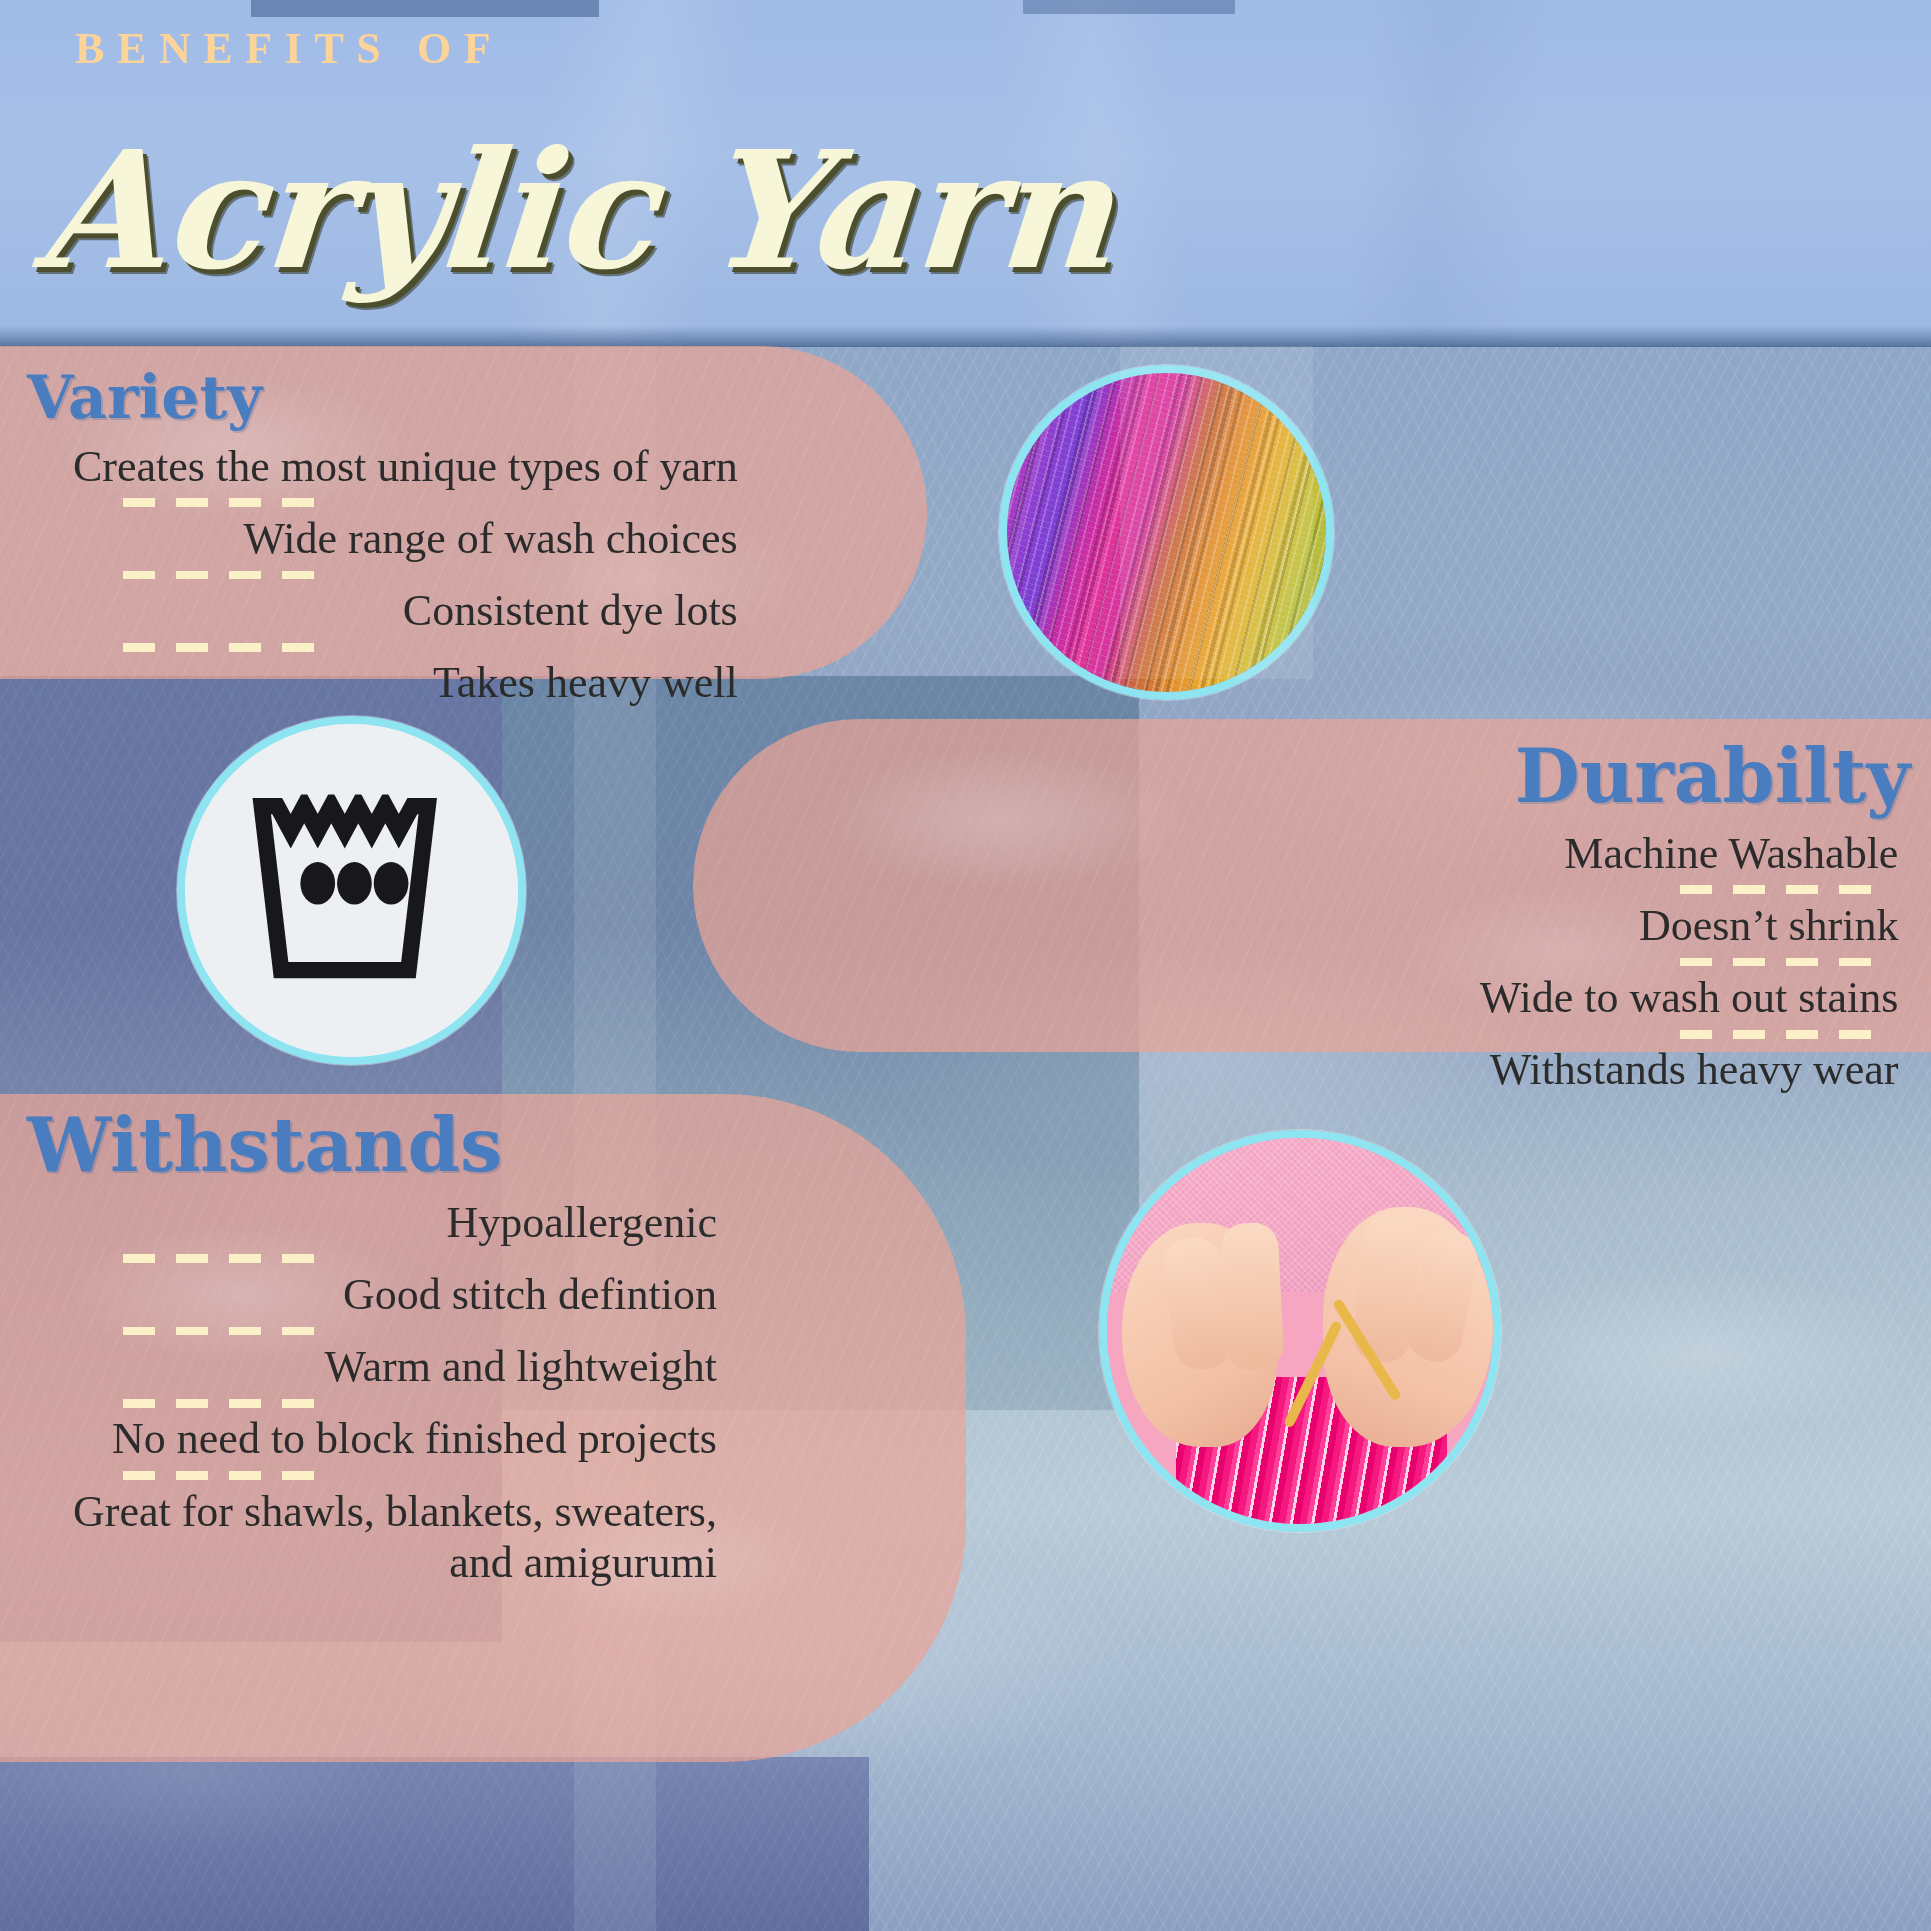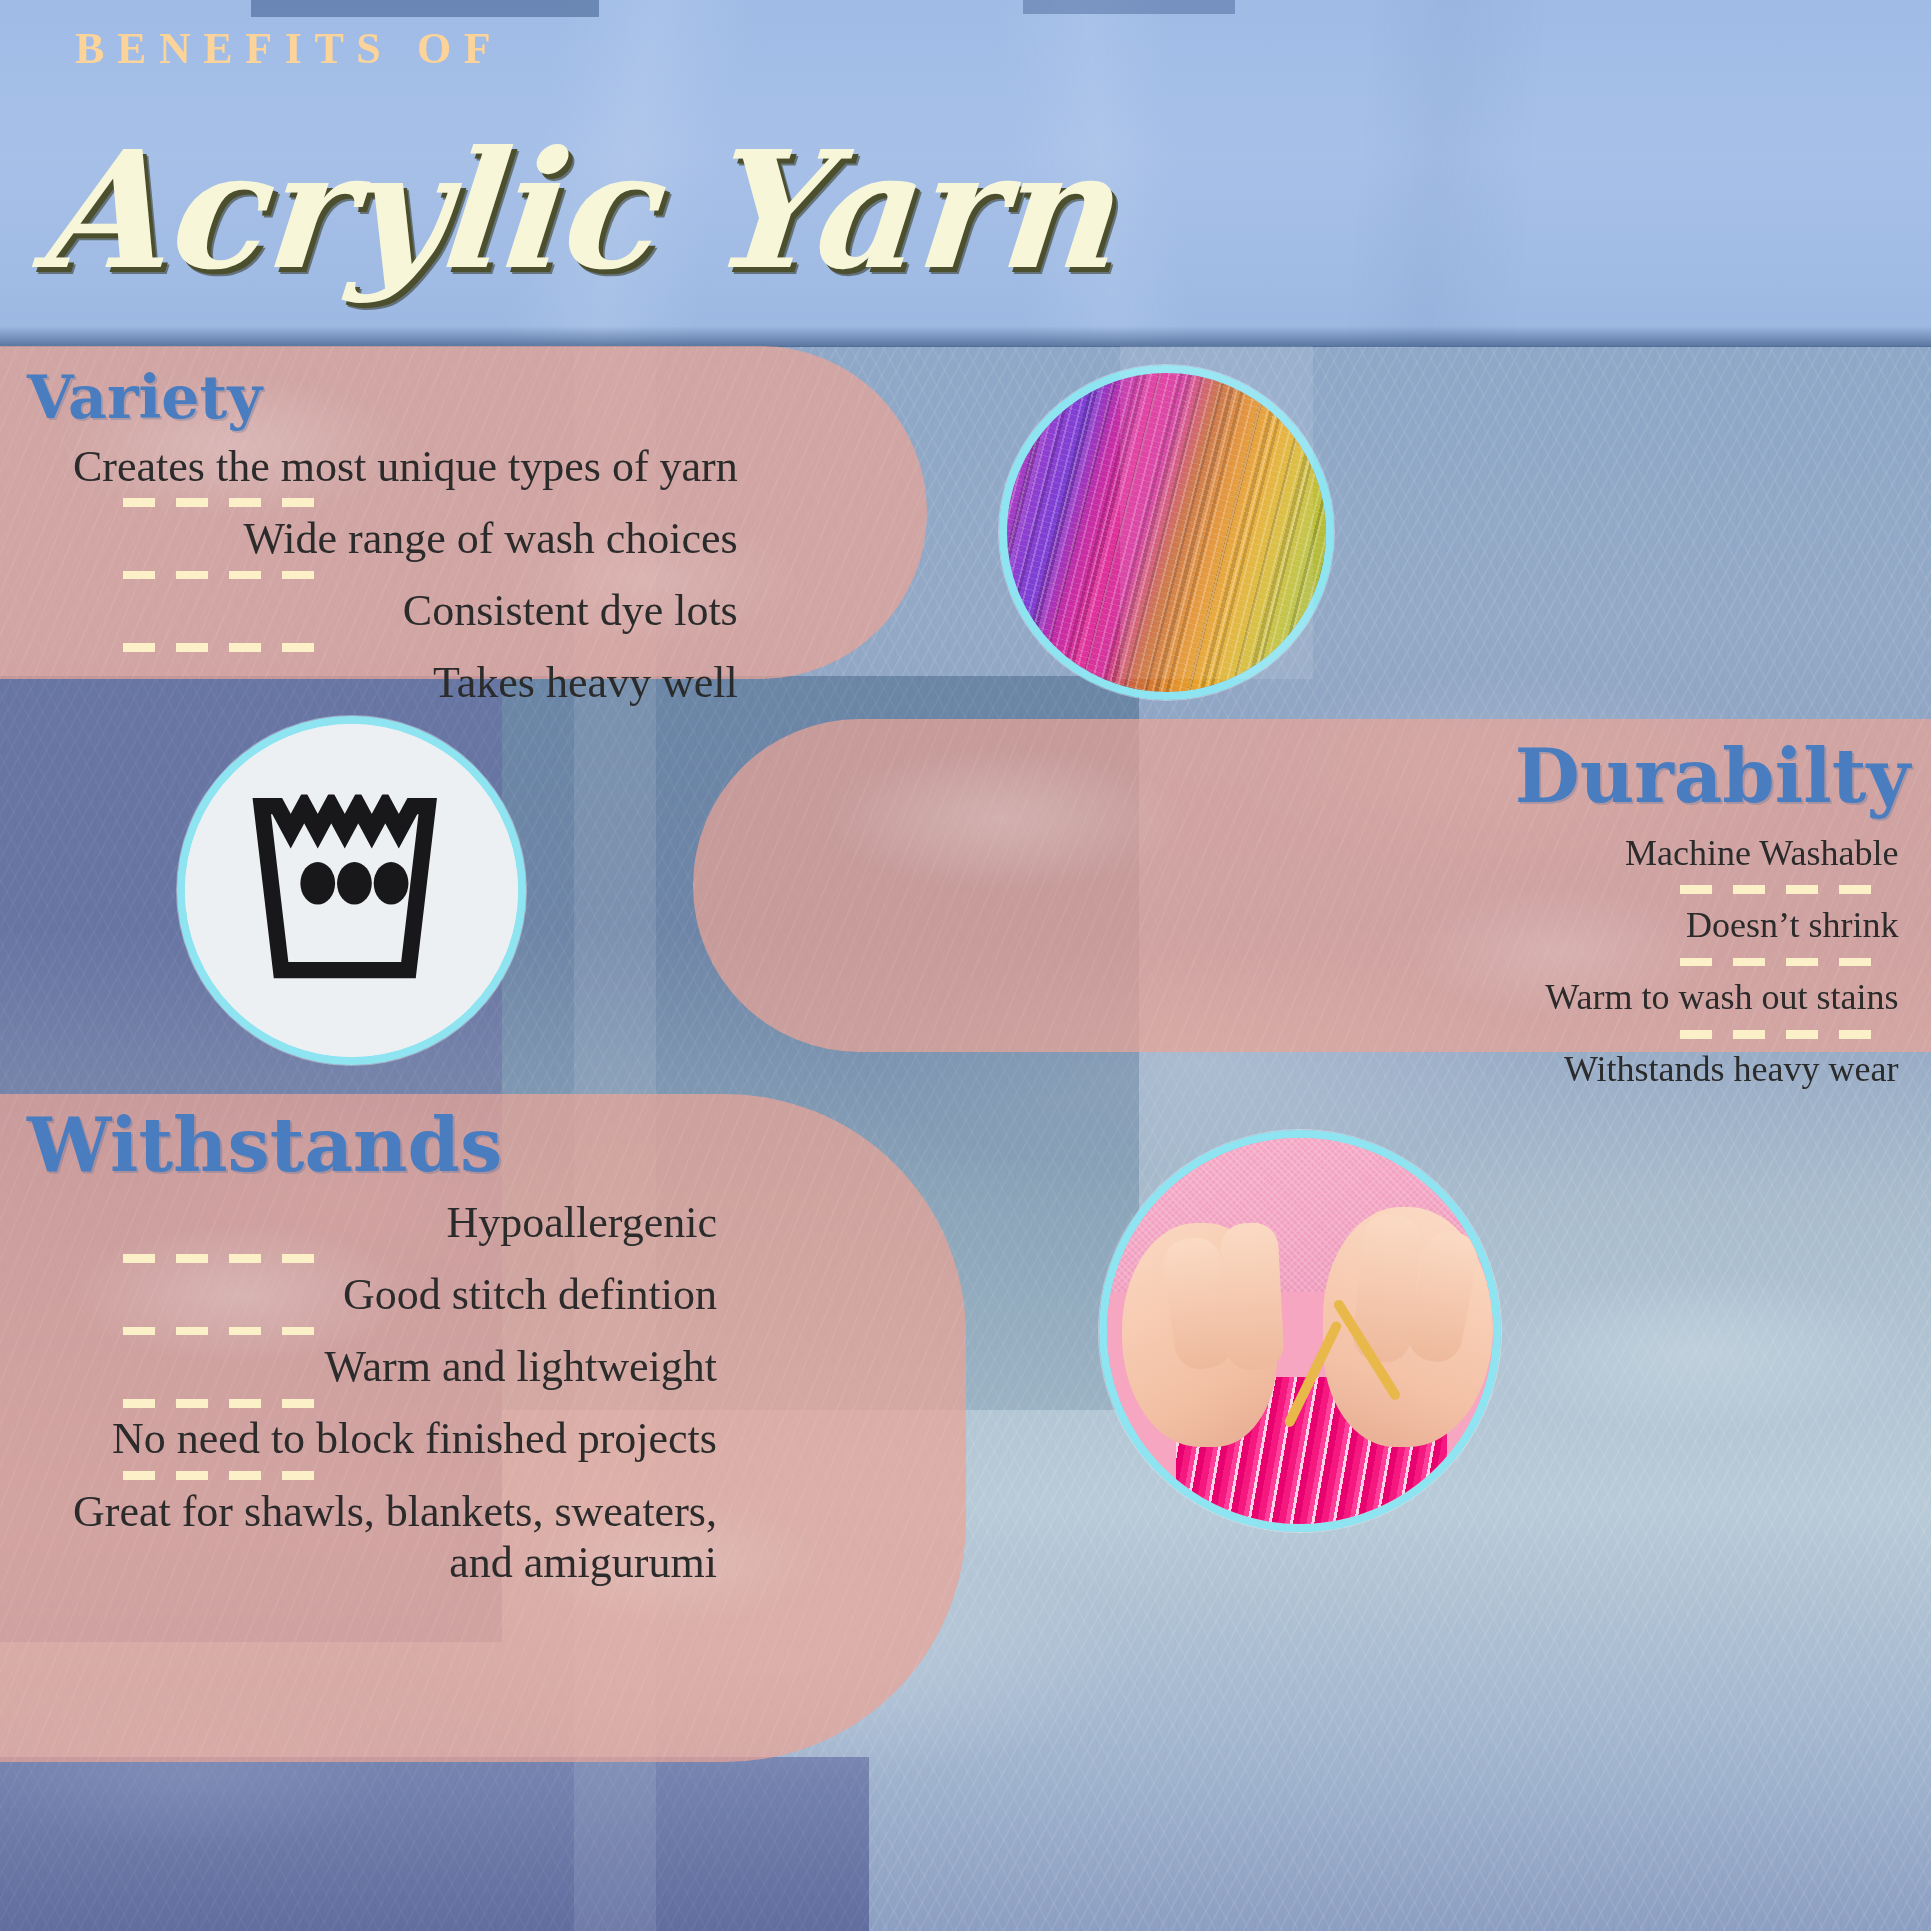--- a/index.html
+++ b/index.html
@@ -106,21 +106,21 @@
   #sec-variety{left:27px;top:367px;}
   #sec-variety .sec-head{font-size:60px;}
   #sec-variety .sec-list{margin-top:13.5px;}
   #sec-variety .sec-list li{font-size:44px;line-height:51px;padding-left:46px;}
   #sec-variety .dashrule{width:203px;margin-left:50px;}
 
   
   #sec-dur{right:21px;top:739px;text-align:right;}
   #sec-dur .sec-head{font-size:75px;}
   #sec-dur .sec-list{margin-top:13.5px;}
-  #sec-dur .sec-list li{font-size:36px;line-height:51px;padding-right:11.6px;}
+  #sec-dur .sec-list li{font-size:44px;line-height:51px;padding-right:11.6px;}
   #sec-dur .dashrule{width:203px;margin-left:auto;margin-right:15.4px;}
 
   
   #sec-vers{left:27px;top:1108px;}
   #sec-vers .sec-head{font-size:75px;}
   #sec-vers .sec-list{margin-top:13.5px;}
   #sec-vers .sec-list li{font-size:44px;line-height:51px;padding-left:46px;}
   #sec-vers .dashrule{width:203px;margin-left:50px;}
 
   
@@ -237,21 +237,21 @@
       <li>
           <div class="dashrule"></div>
         </li>
       <li>
           <span class="txt">Doesn’t shrink</span>
         </li>
       <li>
           <div class="dashrule"></div>
         </li>
       <li>
-          <span class="txt">Warm to wash out stains</span>
+          <span class="txt">Wide to wash out stains</span>
         </li>
       <li>
           <div class="dashrule"></div>
         </li>
       <li>
           <span class="txt">Withstands heavy wear</span>
         </li>
     </ul>
   </div>
 

